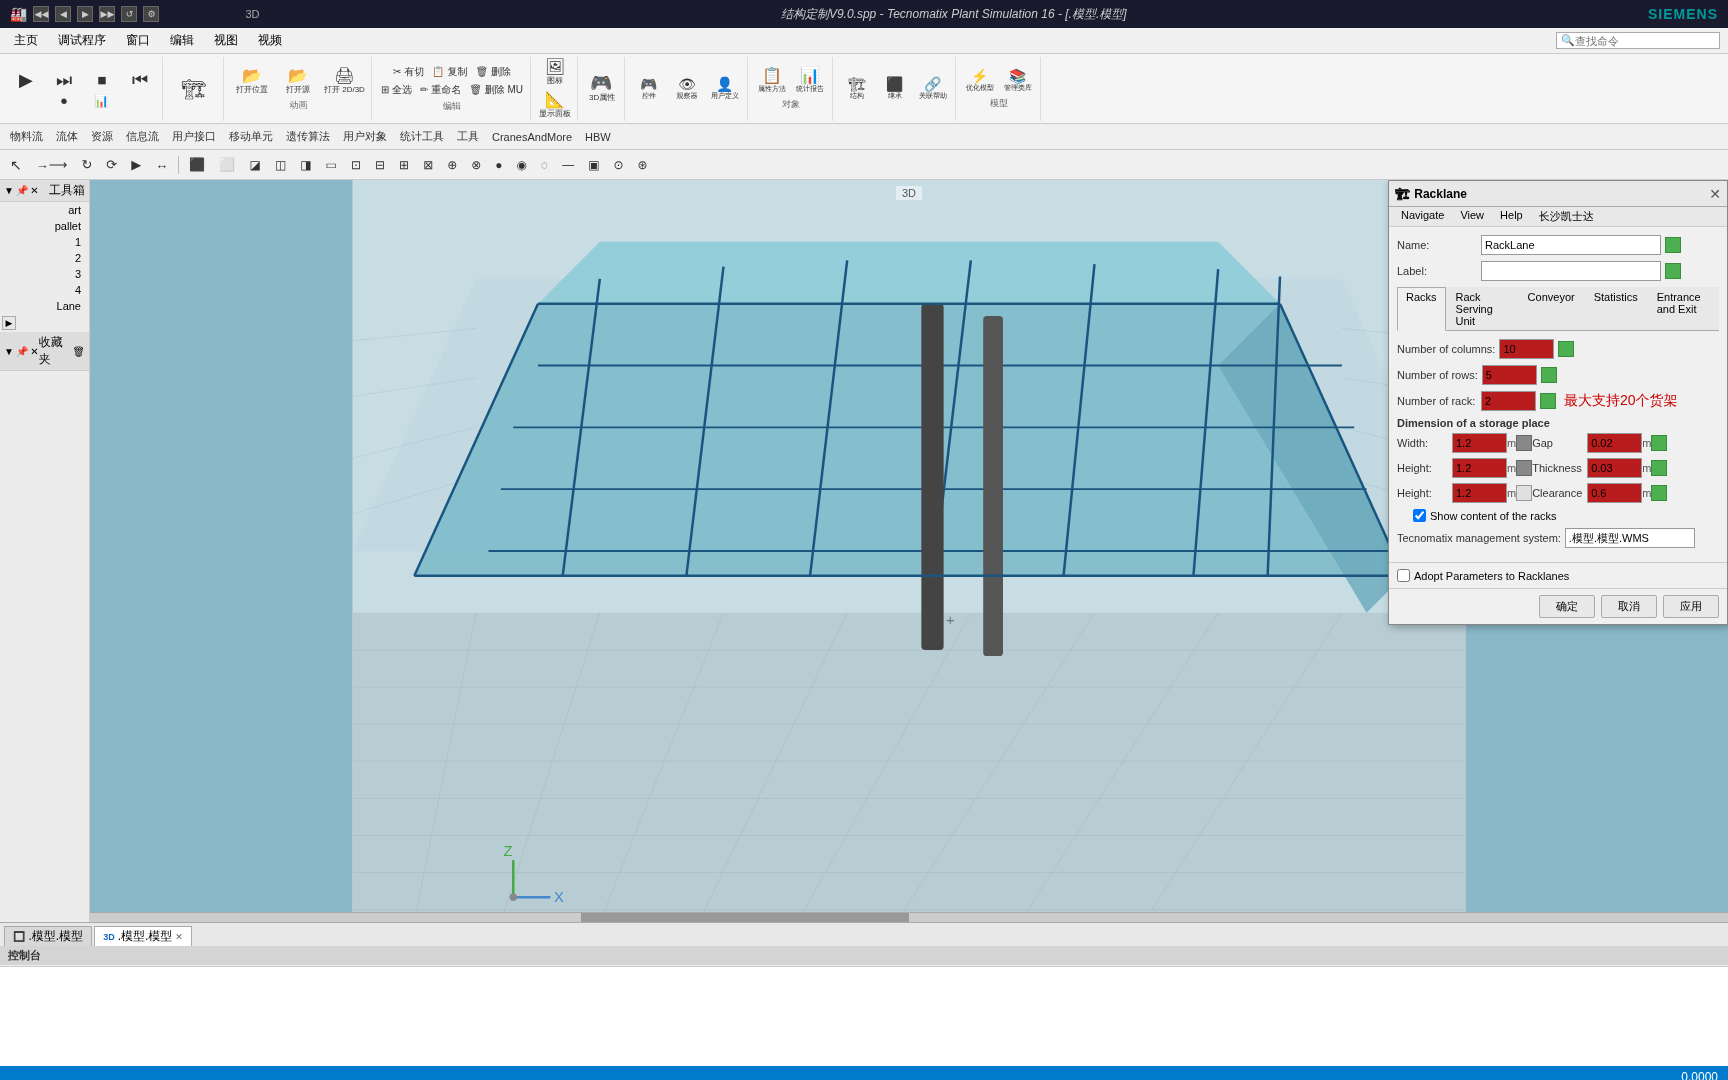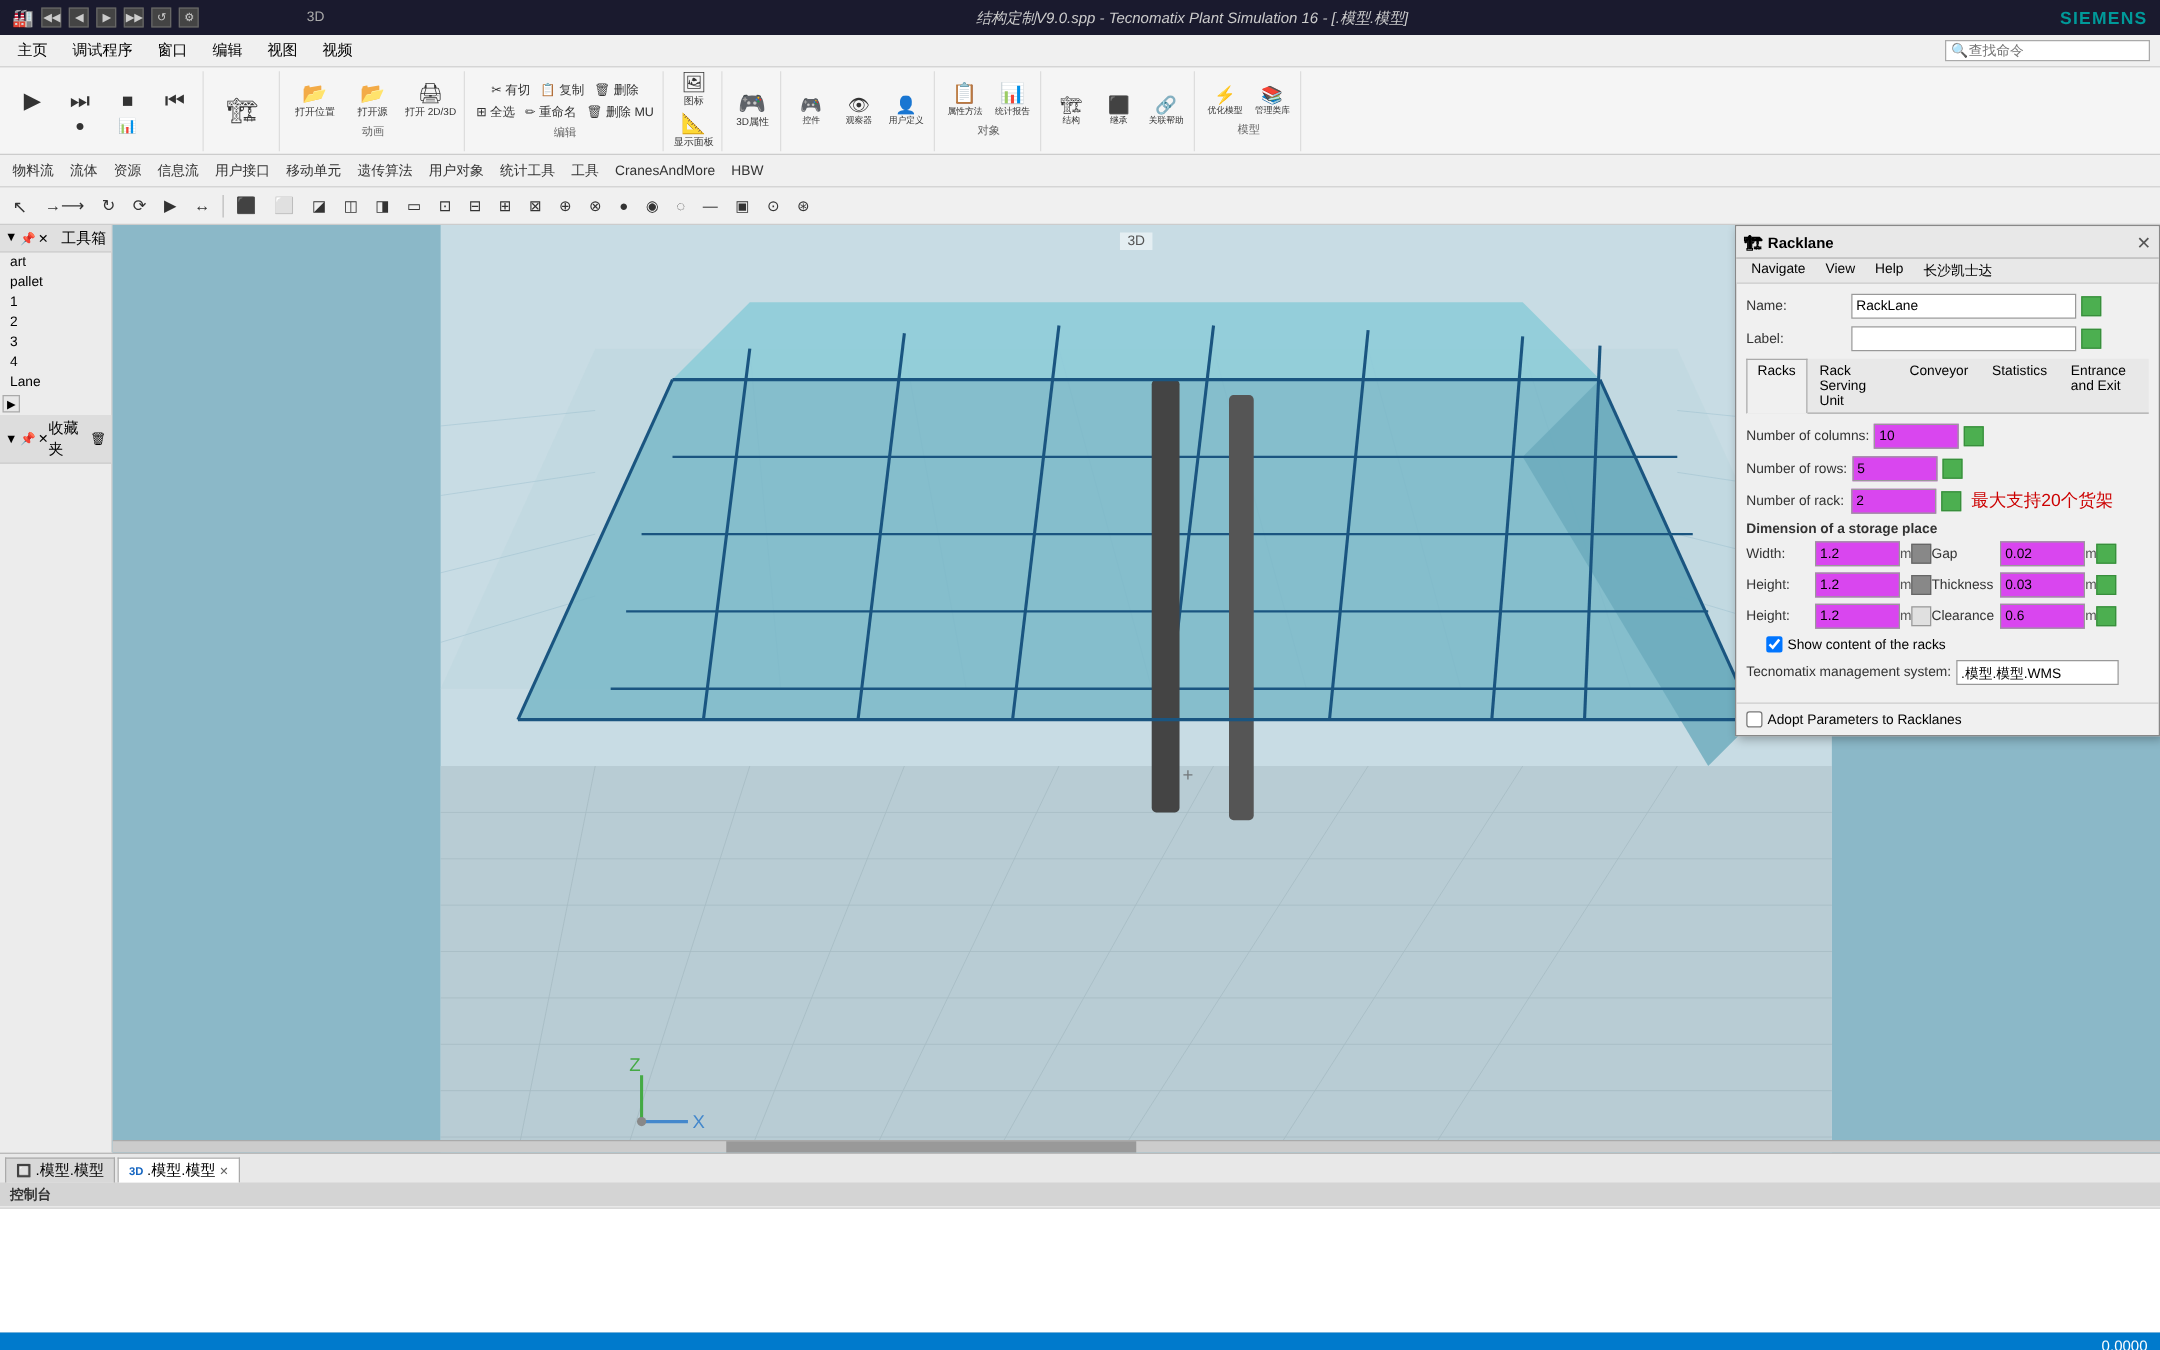--- a/index.html
+++ b/index.html
@@ -102,20 +102,21 @@
       border-radius: 2px;
     }
     .tb2-separator { width: 1px; background: #bbb; height: 18px; margin: 0 2px; }
     .sidebar-list-item {
       padding: 2px 8px;
       font-size: 11px;
       cursor: pointer;
       white-space: nowrap;
       overflow: hidden;
       text-overflow: ellipsis;
+      text-align: right;
     }
 
     
     .viewport {
       flex: 1;
       position: relative;
       overflow: hidden;
       background: #8bb8c8;
     }
 
@@ -193,21 +194,21 @@
     .dialog-tab.active {
       background: #f0f0f0;
       border-color: #aaa;
       border-bottom: 1px solid #f0f0f0;
       margin-bottom: -1px;
     }
 
     .section-label { font-size: 11px; font-weight: bold; color: #333; margin: 6px 0 4px; }
 
     .row3 { display: flex; gap: 0; align-items: center; margin-bottom: 5px; }
-    .num-input { width: 68px; border: 1px solid #999; background: #d946ef; padding: 1px 3px; height: 20px; font-size: 11px; }
+    .num-input { width: 55px; border: 1px solid #999; background: #b91c1c; padding: 1px 3px; height: 20px; font-size: 11px; }
     .unit-label { font-size: 11px; color: #555; }
     .sub-field-label { font-size: 11px; color: #333; min-width: 55px; }
 
     .checkbox-row { display: flex; align-items: center; gap: 4px; margin: 6px 16px; }
     .checkbox-row label { font-size: 11px; }
 
     .wms-row { display: flex; align-items: center; gap: 4px; margin: 6px 0; }
     .wms-label { font-size: 11px; color: #333; min-width: 150px; }
     .wms-input { border: 1px solid #999; background: white; padding: 1px 3px; height: 20px; font-size: 11px; width: 130px; }
 
@@ -808,20 +809,25 @@
           <span class="wms-label">Tecnomatix management system:</span>
           <input class="wms-input" type="text" value=".模型.模型.WMS" style="">
         </div>
       </div>
 
       <div class="dialog-footer-checkbox">
         <input type="checkbox" id="adopt-params" style="">
         <label for="adopt-params">Adopt Parameters to Racklanes</label>
       </div>
 
+      <div class="dialog-footer-buttons">
+        <button class="dialog-btn">确定</button>
+        <button class="dialog-btn">取消</button>
+        <button class="dialog-btn">应用</button>
+      </div>
     </div>
   </div>
 </div>
 
 <div class="bottom-tabs">
   <div class="bottom-tab">
     <span style="font-size:10px;">🔲</span>
     <span>.模型.模型</span>
   </div>
   <div class="bottom-tab active">

